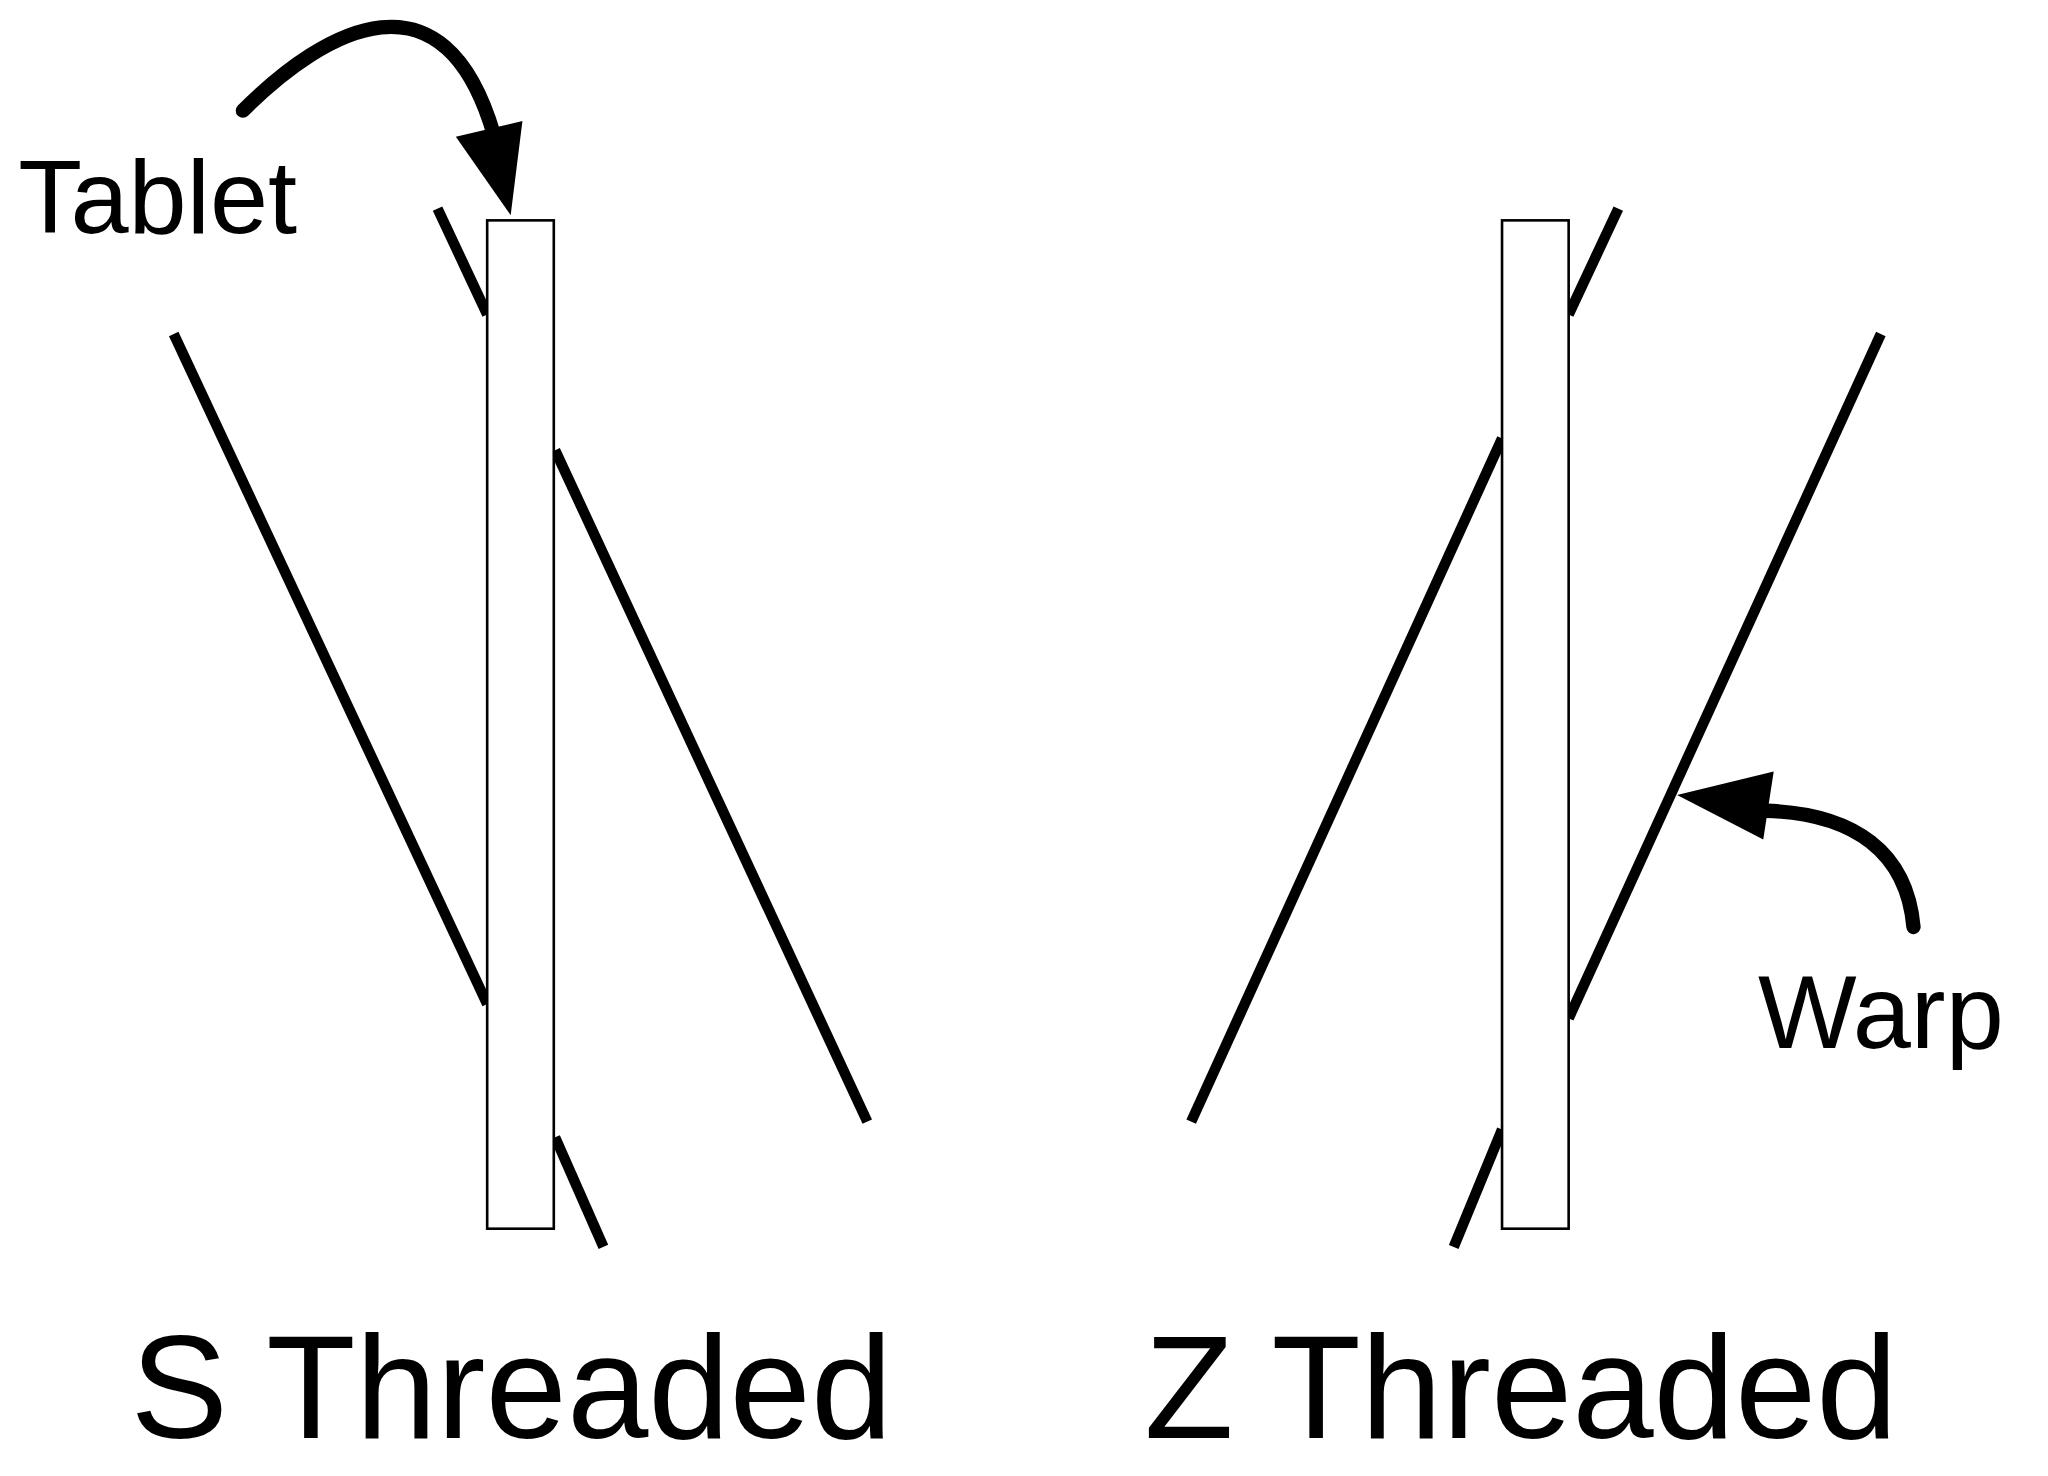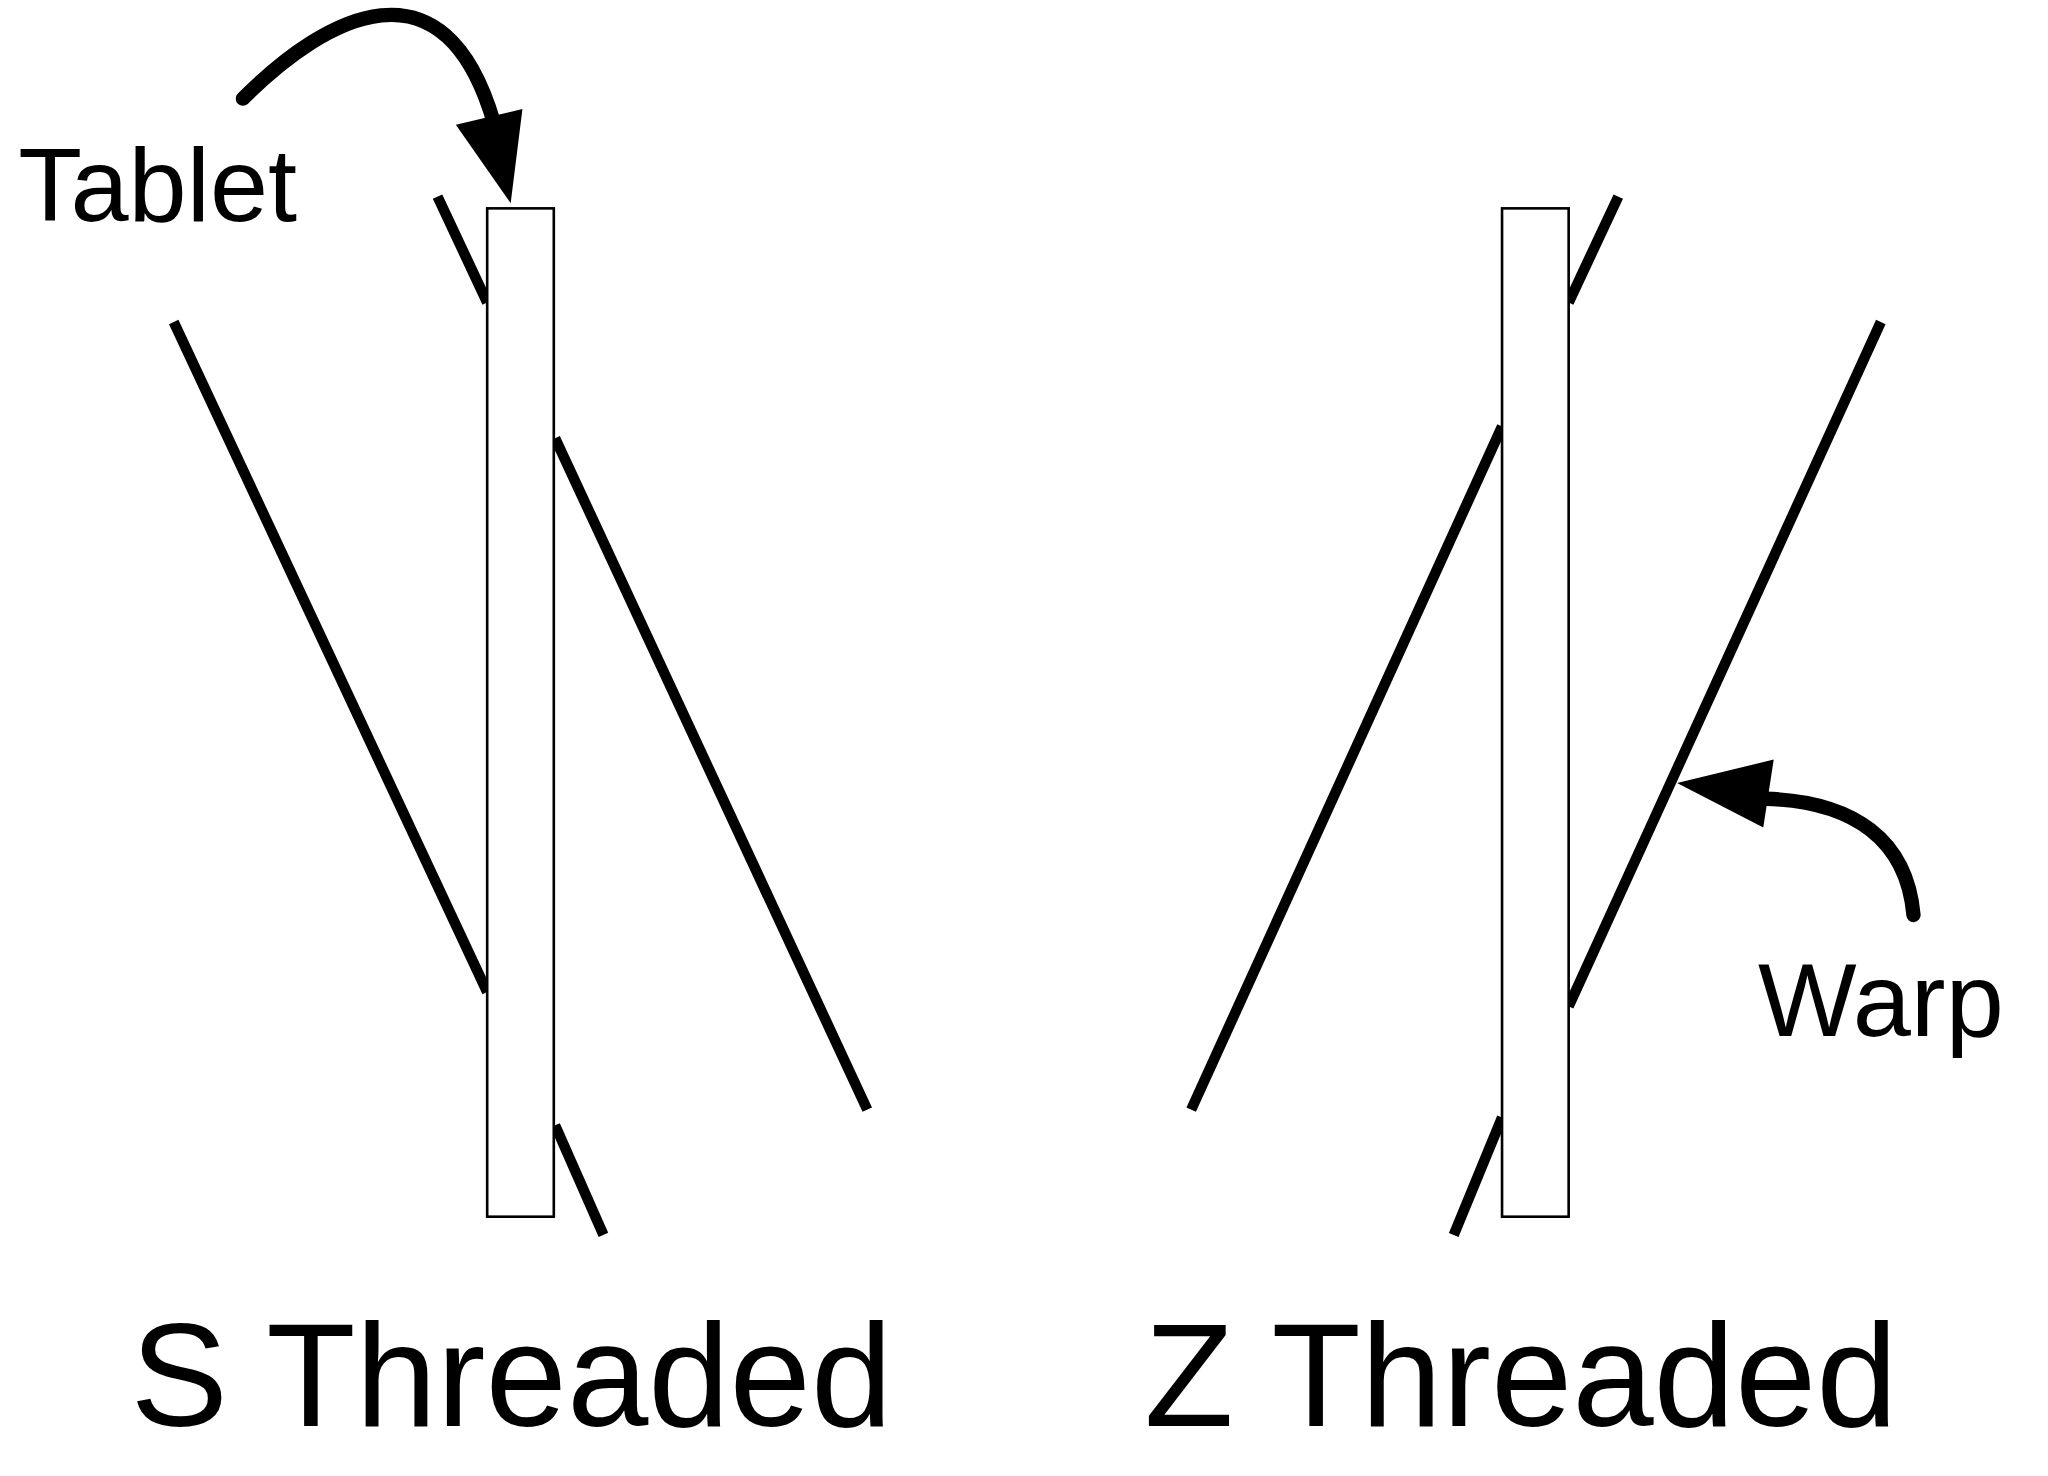--- a/index.html
+++ b/index.html
@@ -1,17 +1,17 @@
 <!DOCTYPE html>
 <html><head>
 <meta charset="utf-8">
 <style>
   html, body { margin: 0; padding: 0; background: #ffffff; }
   body { width: 2048px; height: 1476px; overflow: hidden; }
-  #canvas { position: absolute; left: 0; top: 0; width: 2048px; height: 1160px; border-radius: 17px; }
+  #canvas { position: absolute; left: 0; top: 12px; width: 2048px; height: 1160px; border-radius: 17px; }
   svg { display: block; }
   .lbl { font-family: "Liberation Sans", sans-serif; fill: #000; }
 </style>
 </head>
 <body>
 
 <div id="canvas">
   <svg width="2048" height="1476" viewBox="0 0 1568 1123">
 
     <g>

